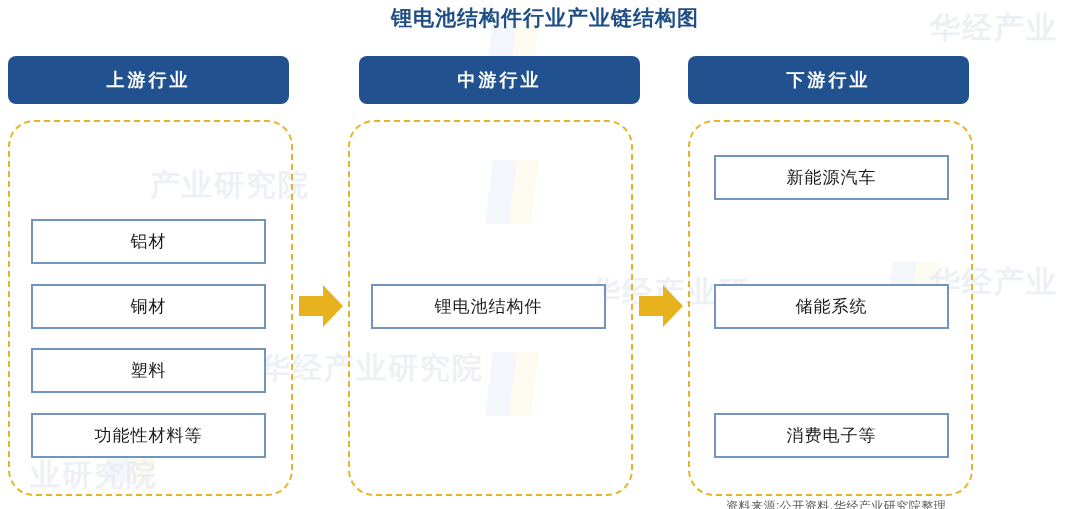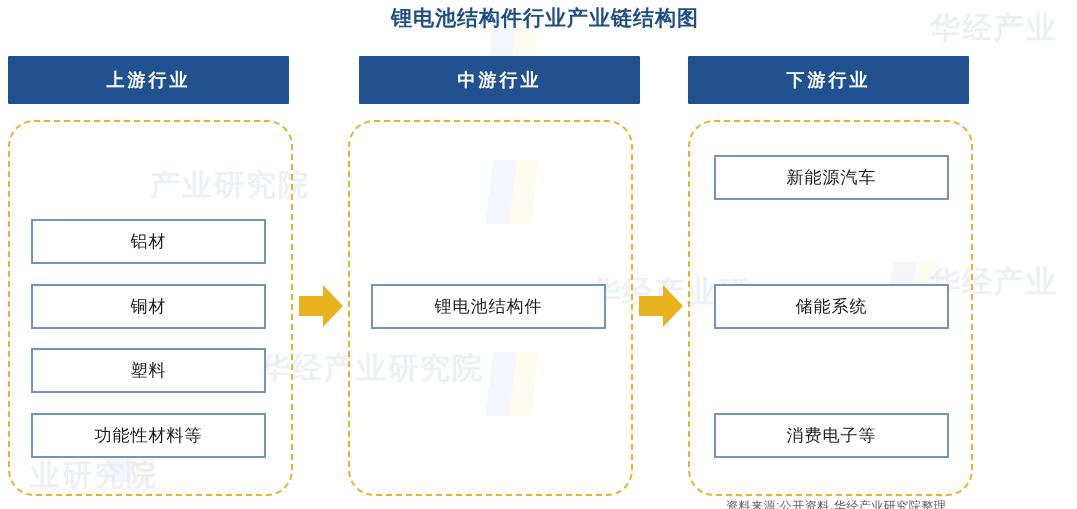--- a/index.html
+++ b/index.html
@@ -61,21 +61,21 @@
     color: #1f4e87;
     letter-spacing: 1px;
     padding-left: 13px;
   }
 
   
   .hdr {
     position: absolute;
     height: 48px;
     background: #21528f;
-    border-radius: 1px;
+    border-radius: 8px;
     color: #ffffff;
     font-size: 18px;
     font-weight: 700;
     letter-spacing: 3px;
     display: flex;
     align-items: center;
     justify-content: center;
   }
 
   

